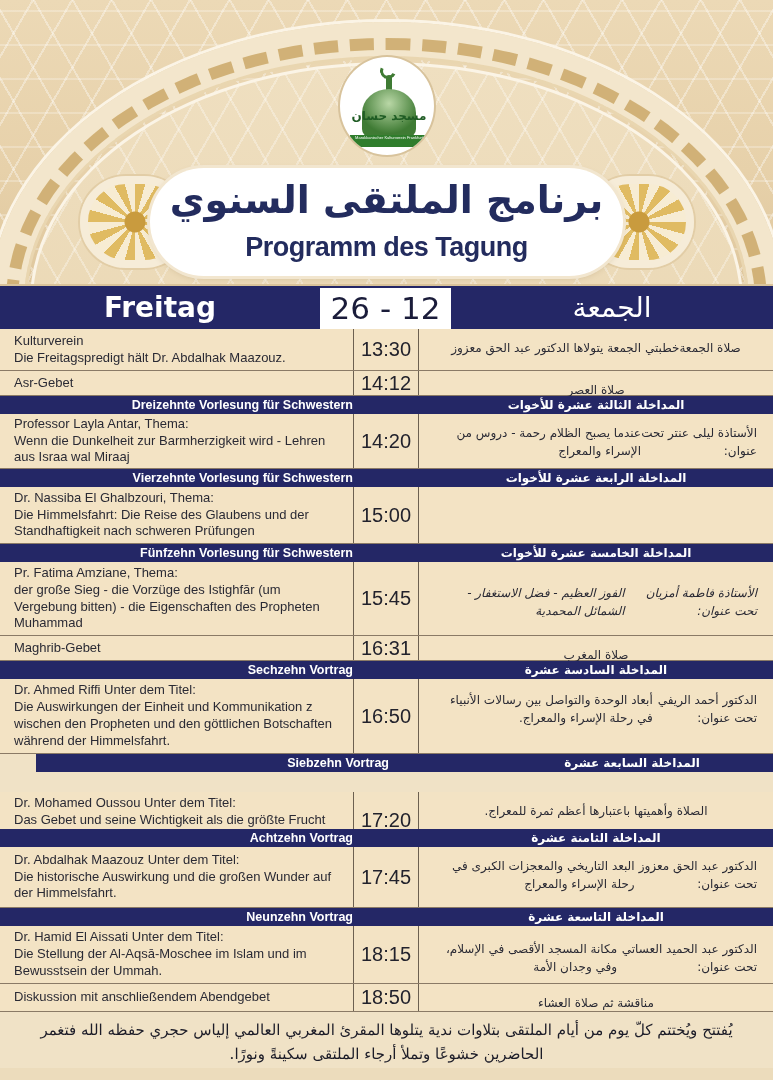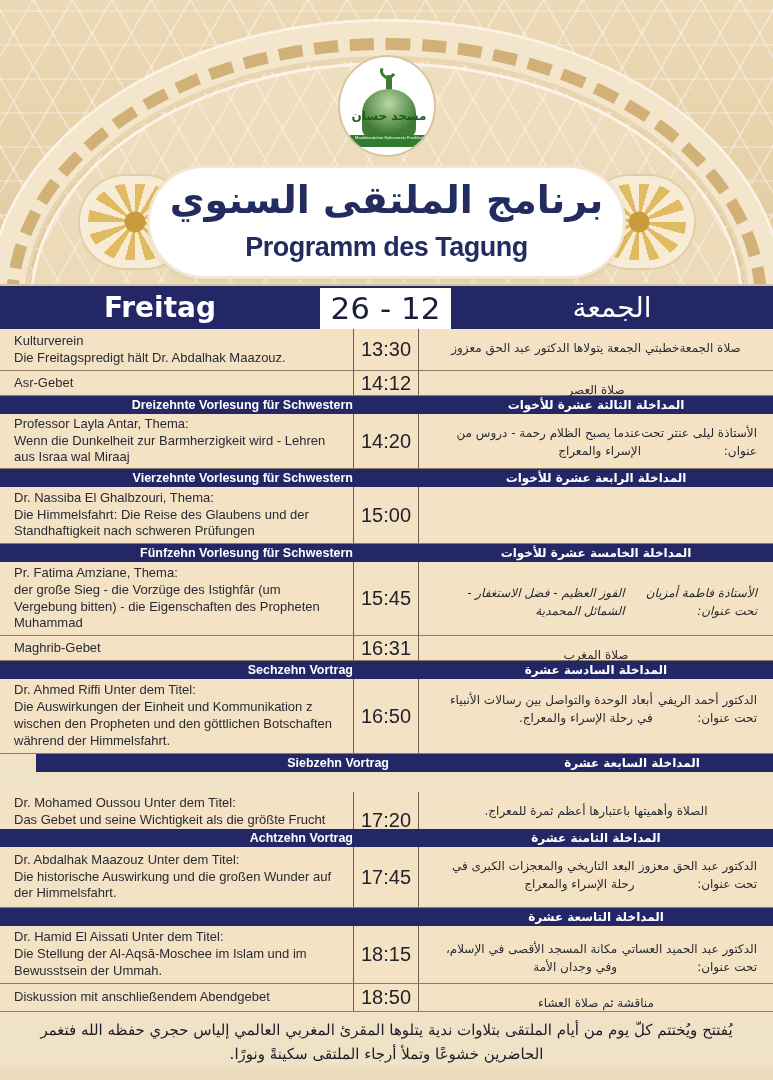--- a/index.html
+++ b/index.html
@@ -302,20 +302,21 @@
         <span>Dr. Abdalhak Maazouz Unter dem Titel:</span>
         <span>Die historische Auswirkung und die großen Wunder auf der Himmelsfahrt.</span>
       </div>
     <div class="cell-time">17:45</div>
     <div class="cell-ar">
         <span>الدكتور عبد الحق معزوز تحت عنوان:</span>
         <span>البعد التاريخي والمعجزات الكبرى في رحلة الإسراء والمعراج</span>
       </div>
   </div>
   <div class="section" style="top:579px;">
+    <div class="sec-de">Neunzehn Vortrag</div>
     <div class="sec-ar">المداخلة التاسعة عشرة</div>
   </div>
   <div class="row" style="top:597px;height:58px;">
     <div class="cell-de">
         <span>Dr. Hamid El Aissati Unter dem Titel:</span>
         <span>Die Stellung der Al-Aqsā-Moschee im Islam und im Bewusstsein der Ummah.</span>
       </div>
     <div class="cell-time">18:15</div>
     <div class="cell-ar" style="justify-content:flex-start;padding-top:6px;">
         <span>الدكتور عبد الحميد العساتي تحت عنوان:</span>

